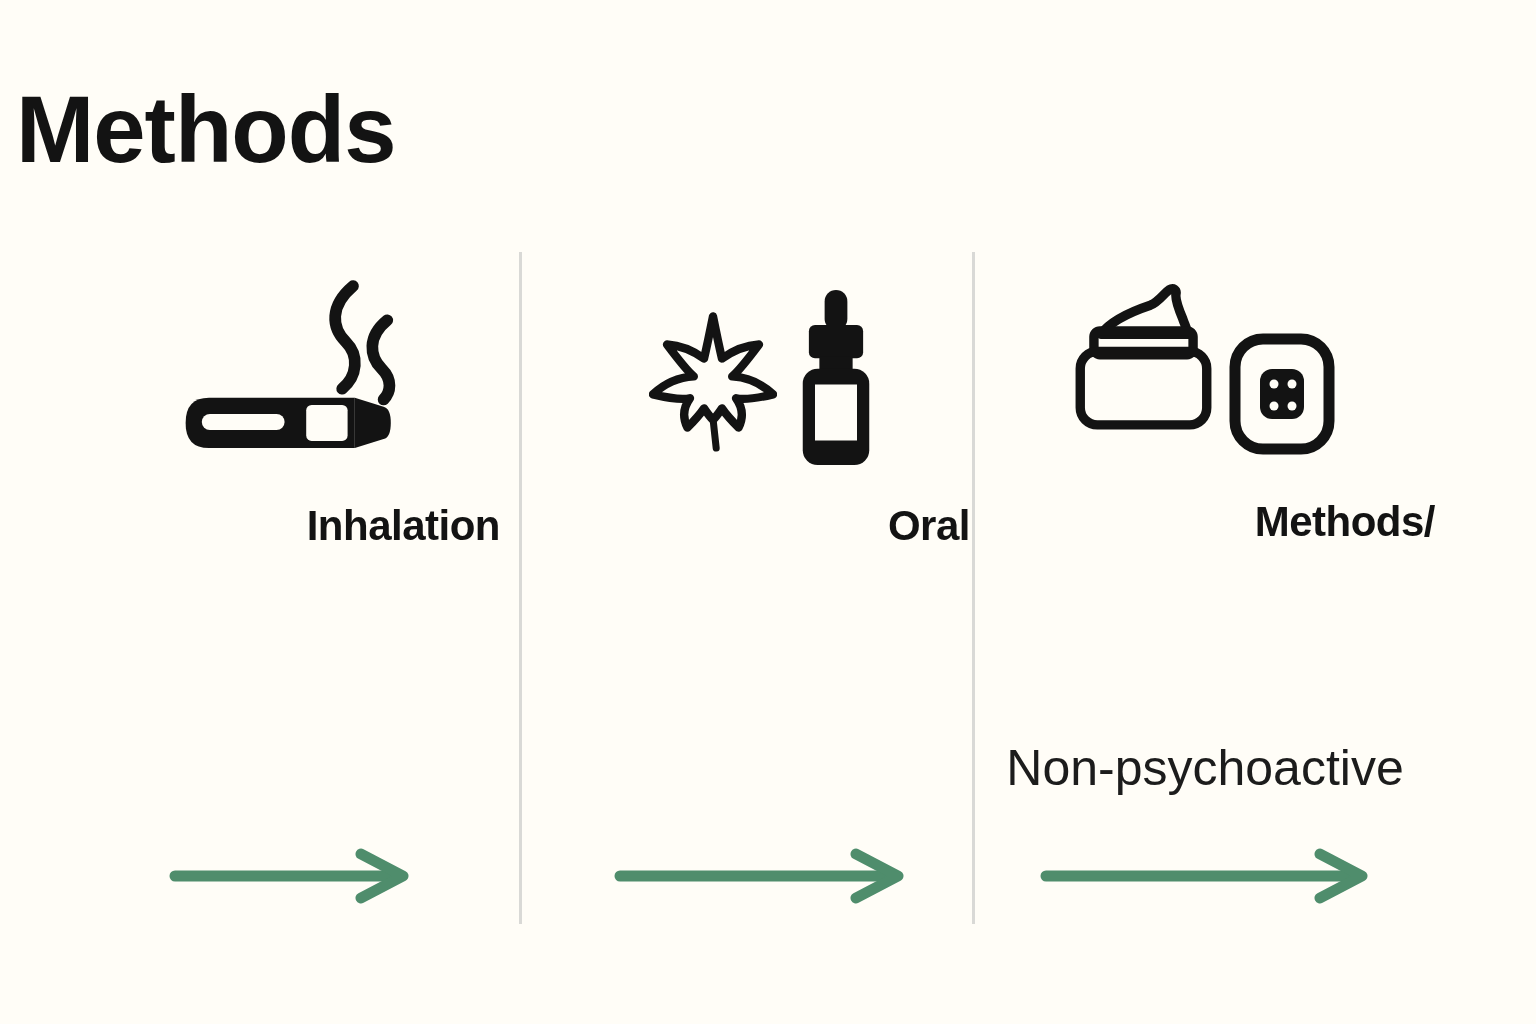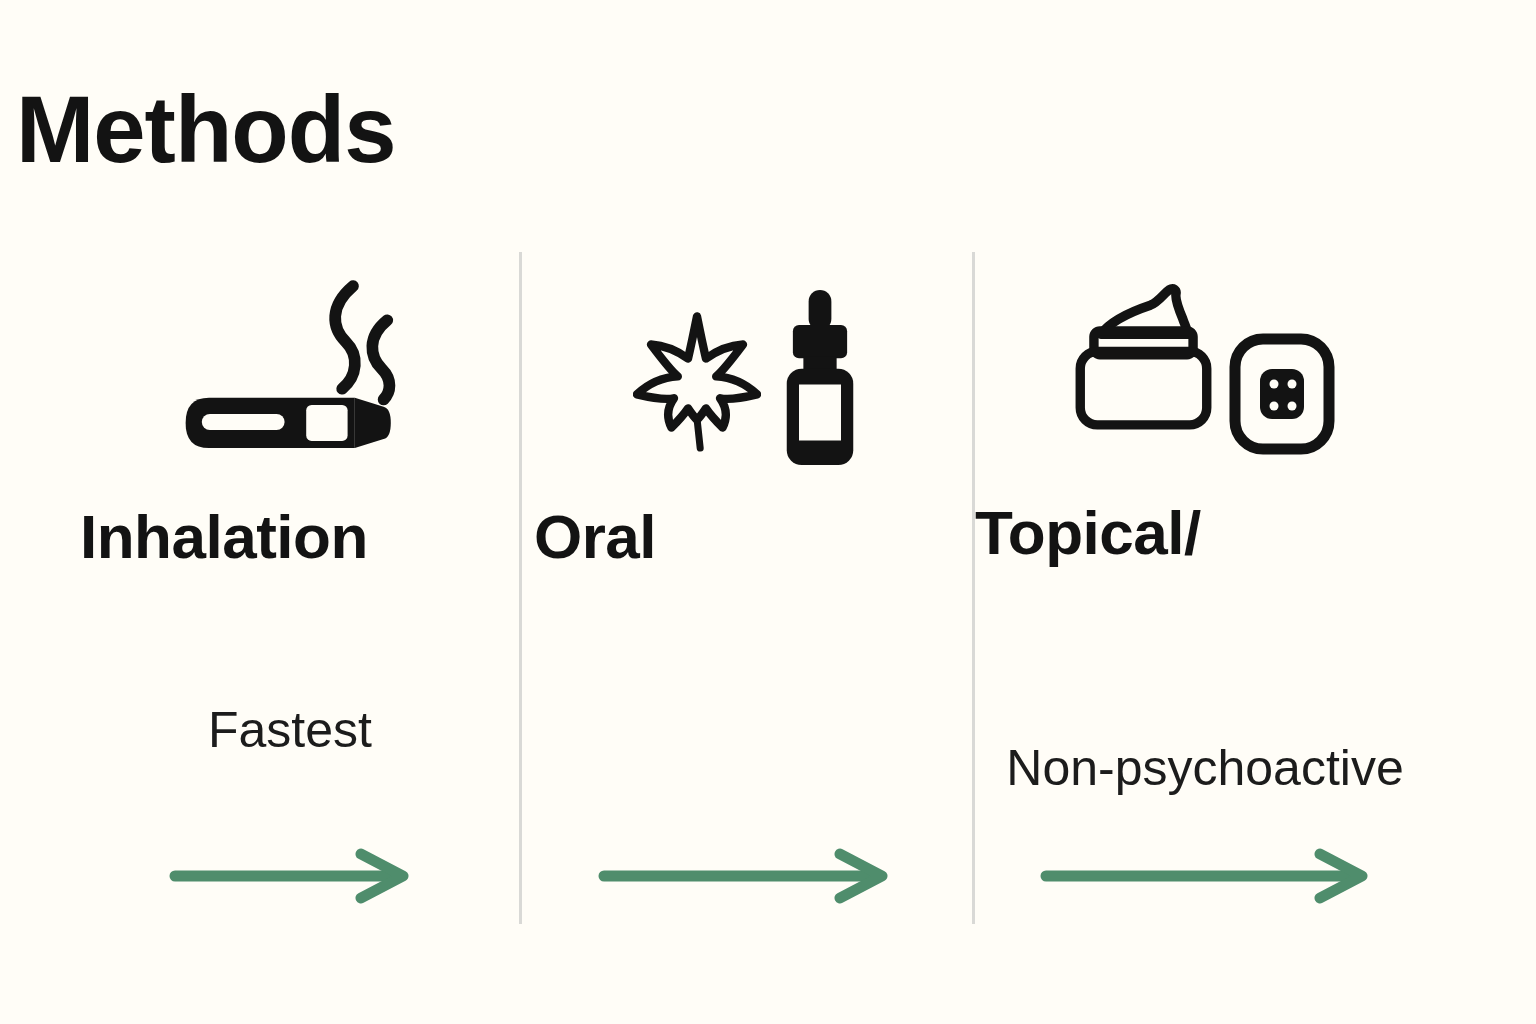--- a/index.html
+++ b/index.html
@@ -31,39 +31,39 @@
     position: absolute;
     top: 252px;
     width: 3px;
     height: 672px;
     background: #d9d9d6;
   }
   #divider-1 { left: 519px; }
   #divider-2 { left: 972px; }
   .col { position: absolute; top: 0; height: 100%; }
   #col-1 { left: 80px;  width: 420px; }
-  #col-2 { left: 534px; width: 420px; }
+  #col-2 { left: 550px; width: 420px; }
   #col-3 { left: 975px; width: 460px; }
   .icon-row {
     position: absolute;
     top: 278px;
     left: 0;
     width: 100%;
     height: 190px;
     display: flex;
     justify-content: center;
     align-items: flex-end;
   }
   .method {
     position: absolute;
     top: 502px;
     left: 0;
     width: 100%;
-    text-align: left;
-    font-size: 62px;
+    text-align: right;
+    font-size: 42px;
     font-weight: 700;
     letter-spacing: -0.5px;
     line-height: 1.12;
     color: #131313;
   }
   #col-3 .method { top: 498px; }
   .sub {
     position: absolute;
     left: 0;
     width: 100%;
@@ -106,21 +106,20 @@
         <path class="ink" d="M30,134 L192,134 L192,190 L30,190 Q4,190 4,162 Q4,134 30,134 Z"></path>
         <path class="ink" d="M192,134 L224,144 Q232,146 232,162 Q232,178 224,180 L192,190 Z"></path>
         <rect class="paper" x="22" y="152" width="92" height="18" rx="9"></rect>
         <rect class="paper" x="138" y="142" width="46" height="40" rx="6"></rect>
       </svg>
     </div>
     <div class="method">
       <div>Inhalation</div>
     </div>
     <div class="sub">
-      <div>Fastest</div>
     </div>
     <svg class="arrow" width="242" height="58" viewBox="0 0 242 58">
       <line class="arrow-stroke" x1="6" y1="29" x2="228" y2="29"></line>
       <polyline class="arrow-stroke" points="192,7 234,29 192,51"></polyline>
     </svg>
   </div>
 
   <div class="col" id="col-2">
     <div class="icon-row" style="gap:24px">
       <svg width="128" height="147" viewBox="0 0 200 230" style="margin-bottom:11px">
@@ -158,21 +157,21 @@
       <svg width="106" height="122" viewBox="0 0 106 122" style="margin-bottom:13px">
         <rect class="stroke-ink" fill="#fffdf7" stroke-width="11" x="6" y="6" width="94" height="110" rx="28"></rect>
         <rect class="ink" x="31" y="36" width="44" height="50" rx="12"></rect>
         <circle class="paper" cx="45" cy="51" r="4.5"></circle>
         <circle class="paper" cx="63" cy="51" r="4.5"></circle>
         <circle class="paper" cx="45" cy="73" r="4.5"></circle>
         <circle class="paper" cx="63" cy="73" r="4.5"></circle>
       </svg>
     </div>
     <div class="method">
-      <div>Topical/</div>
+      <div>Methods/</div>
     </div>
     <div class="sub">
       <div>Non-psychoactive</div>
     </div>
     <svg class="arrow" width="330" height="58" viewBox="0 0 330 58">
       <line class="arrow-stroke" x1="6" y1="29" x2="316" y2="29"></line>
       <polyline class="arrow-stroke" points="280,7 322,29 280,51"></polyline>
     </svg>
   </div>
 

